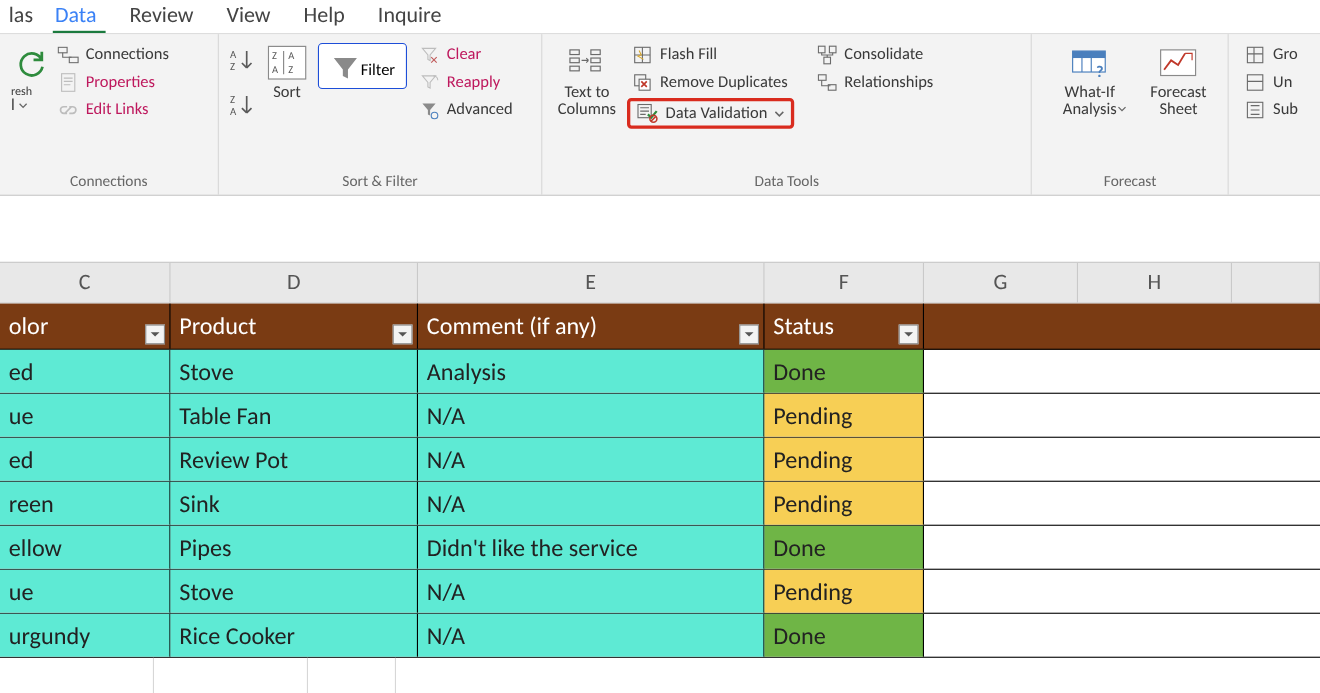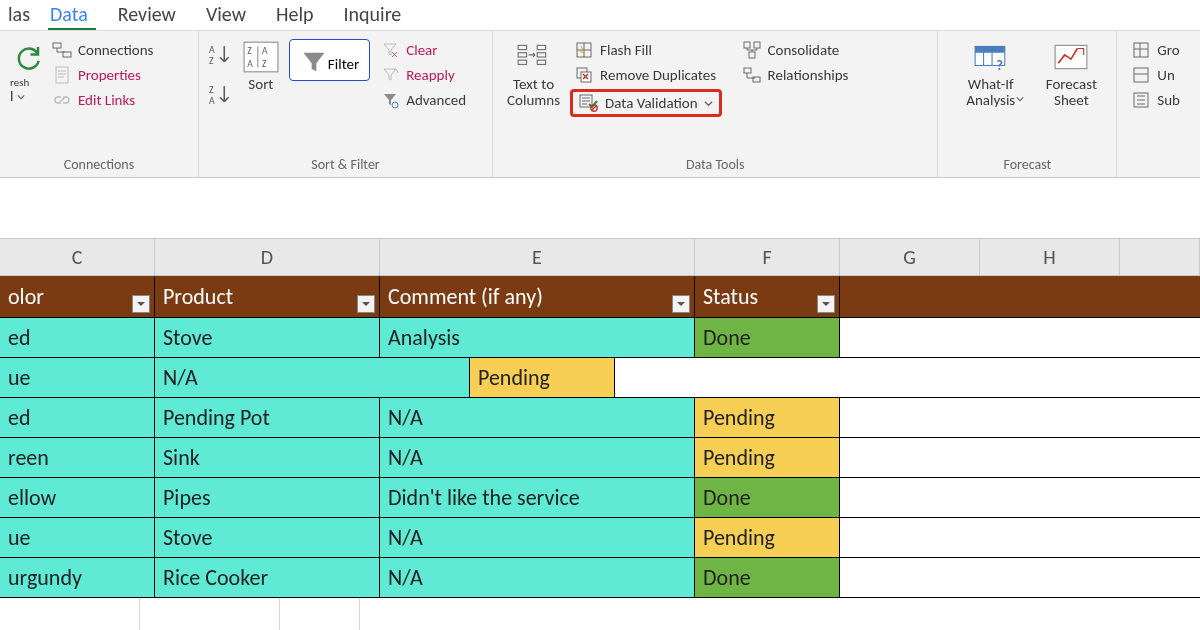--- a/index.html
+++ b/index.html
@@ -394,26 +394,27 @@
     </div>
     <div id="rows-container">
         <div class="body-row">
           <div class="bcell col-c">ed</div>
           <div class="bcell col-d">Stove</div>
           <div class="bcell col-e">Analysis</div>
           <div class="bcell col-f status-done">Done</div>
         </div>
         <div class="body-row">
           <div class="bcell col-c">ue</div>
+          <div class="bcell col-d">Table Fan</div>
           <div class="bcell col-e">N/A</div>
           <div class="bcell col-f status-pending">Pending</div>
         </div>
         <div class="body-row">
           <div class="bcell col-c">ed</div>
-          <div class="bcell col-d">Pending Pot</div>
+          <div class="bcell col-d">Review Pot</div>
           <div class="bcell col-e">N/A</div>
           <div class="bcell col-f status-pending">Pending</div>
         </div>
         <div class="body-row">
           <div class="bcell col-c">reen</div>
           <div class="bcell col-d">Sink</div>
           <div class="bcell col-e">N/A</div>
           <div class="bcell col-f status-pending">Pending</div>
         </div>
         <div class="body-row">

